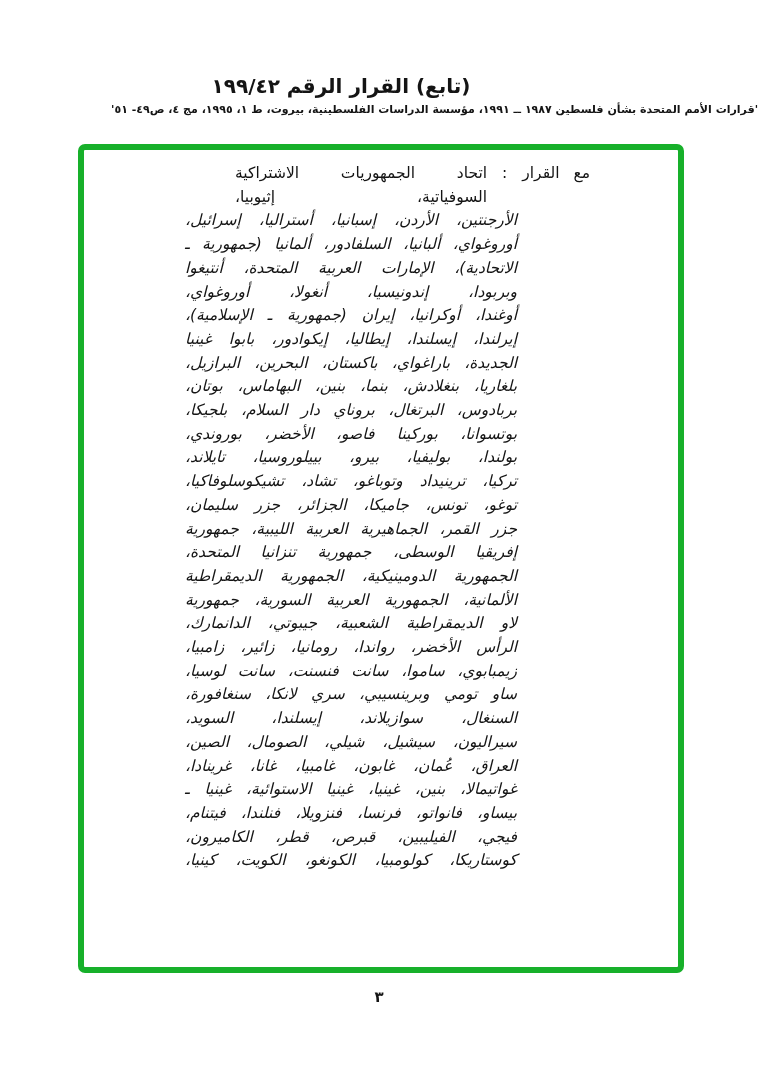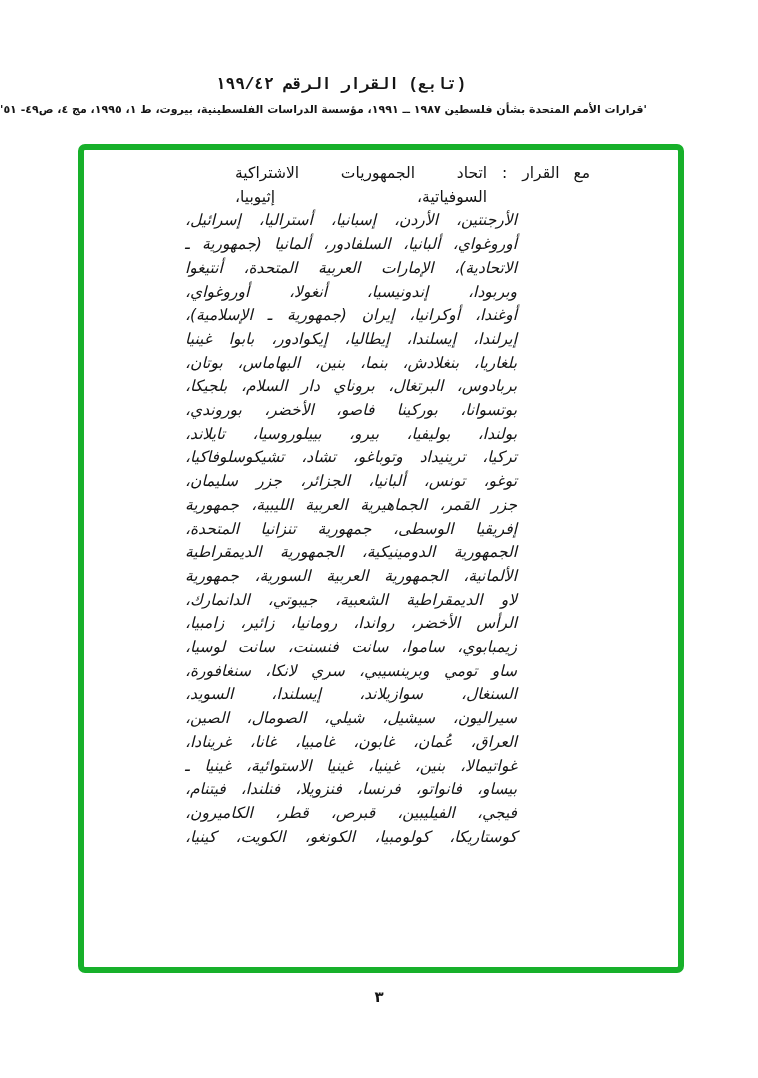--- a/index.html
+++ b/index.html
@@ -5,25 +5,25 @@
   html,body{margin:0;padding:0;}
   body{
     width:758px;height:1078px;position:relative;
     background:#ffffff;color:#141414;
     font-family:"DejaVu Sans", sans-serif;
     overflow:hidden;
   }
   .doc-title{
     position:absolute;top:74px;left:0;width:682px;
     text-align:center;direction:rtl;
-    font-size:16px;font-weight:bold;letter-spacing:0.2px;font-family:Liberation Mono, monospace;
+    font-size:20px;font-weight:bold;letter-spacing:0.2px;
   }
   .citation{
     position:absolute;top:103px;left:0;width:758px;
-    text-align:left;direction:rtl;
+    text-align:right;direction:rtl;
     font-size:11px;font-weight:bold;
     white-space:nowrap;
   }
   .green-box{
     position:absolute;left:78px;top:144px;
     width:594px;height:817px;
     border:6px solid #17b02a;border-radius:7px;
     background:#ffffff;
   }
   .box-content{
@@ -73,26 +73,27 @@
       </div>
 
       <div class="body-lines">
 
       <div class="tline">الأرجنتين، الأردن، إسبانيا، أستراليا، إسرائيل،</div>
           <div class="tline">أوروغواي، ألبانيا، السلفادور، ألمانيا (جمهورية ـ</div>
           <div class="tline">الاتحادية)، الإمارات العربية المتحدة، أنتيغوا</div>
           <div class="tline">وبربودا، إندونيسيا، أنغولا، أوروغواي،</div>
           <div class="tline">أوغندا، أوكرانيا، إيران (جمهورية ـ الإسلامية)،</div>
           <div class="tline">إيرلندا، إيسلندا، إيطاليا، إيكوادور، بابوا غينيا</div>
+          <div class="tline">الجديدة، باراغواي، باكستان، البحرين، البرازيل،</div>
           <div class="tline">بلغاريا، بنغلادش، بنما، بنين، البهاماس، بوتان،</div>
           <div class="tline">بربادوس، البرتغال، بروناي دار السلام، بلجيكا،</div>
           <div class="tline">بوتسوانا، بوركينا فاصو، الأخضر، بوروندي،</div>
           <div class="tline">بولندا، بوليفيا، بيرو، بييلوروسيا، تايلاند،</div>
           <div class="tline">تركيا، ترينيداد وتوباغو، تشاد، تشيكوسلوفاكيا،</div>
-          <div class="tline">توغو، تونس، ألبانيا، الجزائر، جزر سليمان،</div>
+          <div class="tline">توغو، تونس، جاميكا، الجزائر، جزر سليمان،</div>
           <div class="tline">جزر القمر، الجماهيرية العربية الليبية، جمهورية</div>
           <div class="tline">إفريقيا الوسطى، جمهورية تنزانيا المتحدة،</div>
           <div class="tline">الجمهورية الدومينيكية، الجمهورية الديمقراطية</div>
           <div class="tline">الألمانية، الجمهورية العربية السورية، جمهورية</div>
           <div class="tline">لاو الديمقراطية الشعبية، جيبوتي، الدانمارك،</div>
           <div class="tline">الرأس الأخضر، رواندا، رومانيا، زائير، زامبيا،</div>
           <div class="tline">زيمبابوي، ساموا، سانت فنسنت، سانت لوسيا،</div>
           <div class="tline">ساو تومي وبرينسيبي، سري لانكا، سنغافورة،</div>
           <div class="tline">السنغال، سوازيلاند، إيسلندا، السويد،</div>
           <div class="tline">سيراليون، سيشيل، شيلي، الصومال، الصين،</div>

